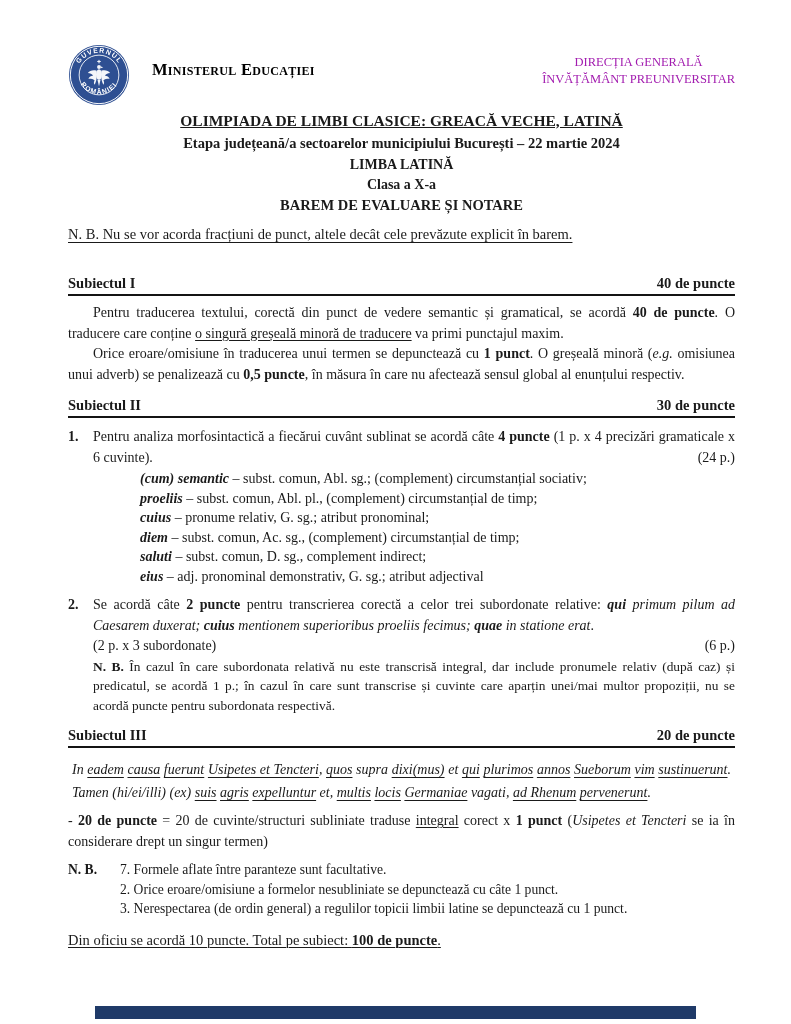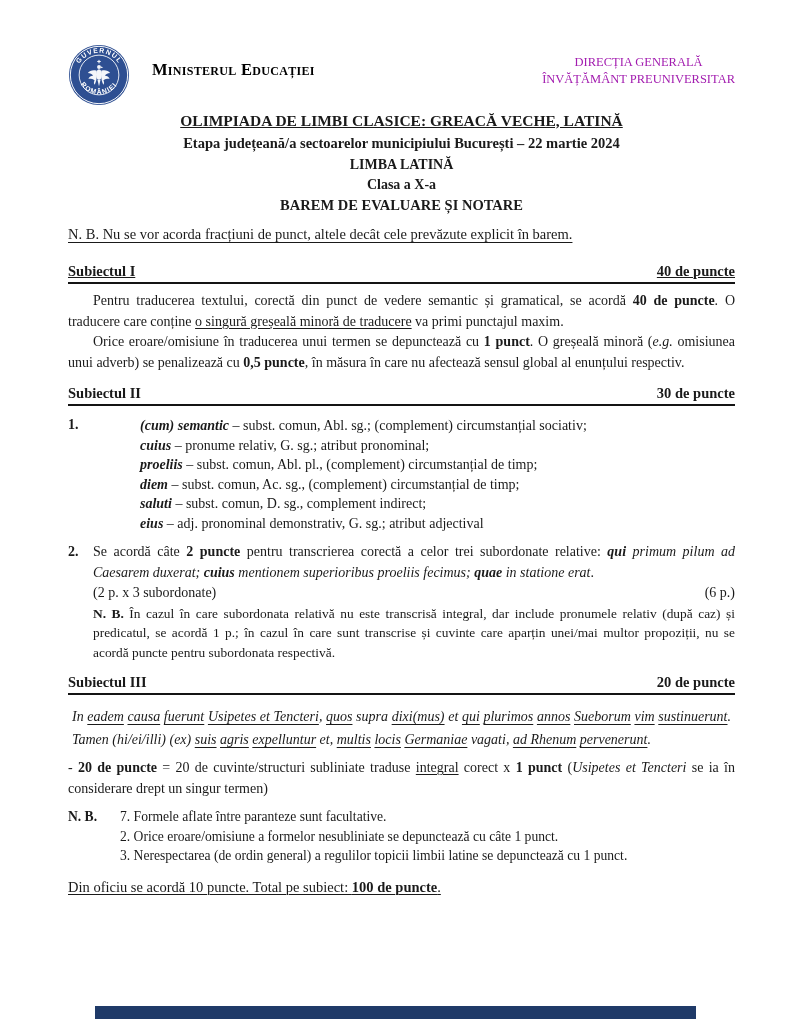--- a/index.html
+++ b/index.html
@@ -25,21 +25,21 @@
   .t2{font-size:14.5px;margin:0 0 5px;}
   .t3{font-size:14px;margin:0 0 4px;}
   .t4{font-size:14px;margin:0 0 4px;}
   .t5{font-size:14.5px;margin:0;}
 
   .gennote{margin-top:12px;font-size:14.5px;}
   .gennote span{text-decoration:underline;text-underline-offset:3px;}
 
   .sechdr{display:flex;justify-content:space-between;font-weight:bold;font-size:14.5px;
           border-bottom:2px solid #141414;padding-bottom:2px;}
-  .mt20{margin-top:20px;text-decoration:underline;} .mt12{margin-top:12px;}
+  .mt20{margin-top:32px;} .mt12{margin-top:12px;}
 
   .para{margin:7px 0 0;text-align:justify;font-size:14px;line-height:20.5px;text-indent:25px;}
 
   .item{display:flex;margin-top:9px;}
   .item .num{font-weight:bold;width:25px;flex:0 0 auto;font-size:14px;line-height:20.5px;}
   .item-body{flex:1;min-width:0;}
   .item-text{position:relative;margin:0;text-align:justify;font-size:14px;line-height:20.5px;}
   .pts-abs{position:absolute;right:0;bottom:0;}
   .analysis{margin:1px 0 0 47px;font-size:14px;line-height:19.5px;}
   .ptsrow{display:flex;justify-content:space-between;font-size:14px;line-height:20.5px;}
@@ -115,24 +115,25 @@
     <p class="para" style="margin-top:0"><span>Orice eroare/omisiune în traducerea unui termen se depunctează cu </span><span class="b">1 punct</span><span>. O greșeală minoră (</span><span class="i">e.g.</span><span> omisiunea unui adverb) se penalizează cu </span><span class="b">0,5 puncte</span><span>, în măsura în care nu afectează sensul global al enunțului respectiv.</span></p>
 
     <div class="sechdr mt12">
       <span>Subiectul II</span>
       <span>30 de puncte</span>
     </div>
 
     <div class="item">
       <span class="num">1.</span>
       <div class="item-body">
+        <p class="item-text"><span>Pentru analiza morfosintactică a fiecărui cuvânt sublinat se acordă câte </span><span class="b">4 puncte</span><span> (1 p. x 4 precizări gramaticale x 6 cuvinte).</span><span class="pts-abs">(24 p.)</span></p>
         <div class="analysis">
           <div><span class="b i">(cum) semantic</span><span> – subst. comun, Abl. sg.; (complement) circumstanțial sociativ;</span></div>
+          <div><span class="b i">proeliis</span><span> – subst. comun, Abl. pl., (complement) circumstanțial de timp;</span></div>
           <div><span class="b i">cuius</span><span> – pronume relativ, G. sg.; atribut pronominal;</span></div>
-          <div><span class="b i">proeliis</span><span> – subst. comun, Abl. pl., (complement) circumstanțial de timp;</span></div>
           <div><span class="b i">diem</span><span> – subst. comun, Ac. sg., (complement) circumstanțial de timp;</span></div>
           <div><span class="b i">saluti</span><span> – subst. comun, D. sg., complement indirect;</span></div>
           <div><span class="b i">eius</span><span> – adj. pronominal demonstrativ, G. sg.; atribut adjectival</span></div>
         </div>
       </div>
     </div>
 
     <div class="item">
       <span class="num">2.</span>
       <div class="item-body">

